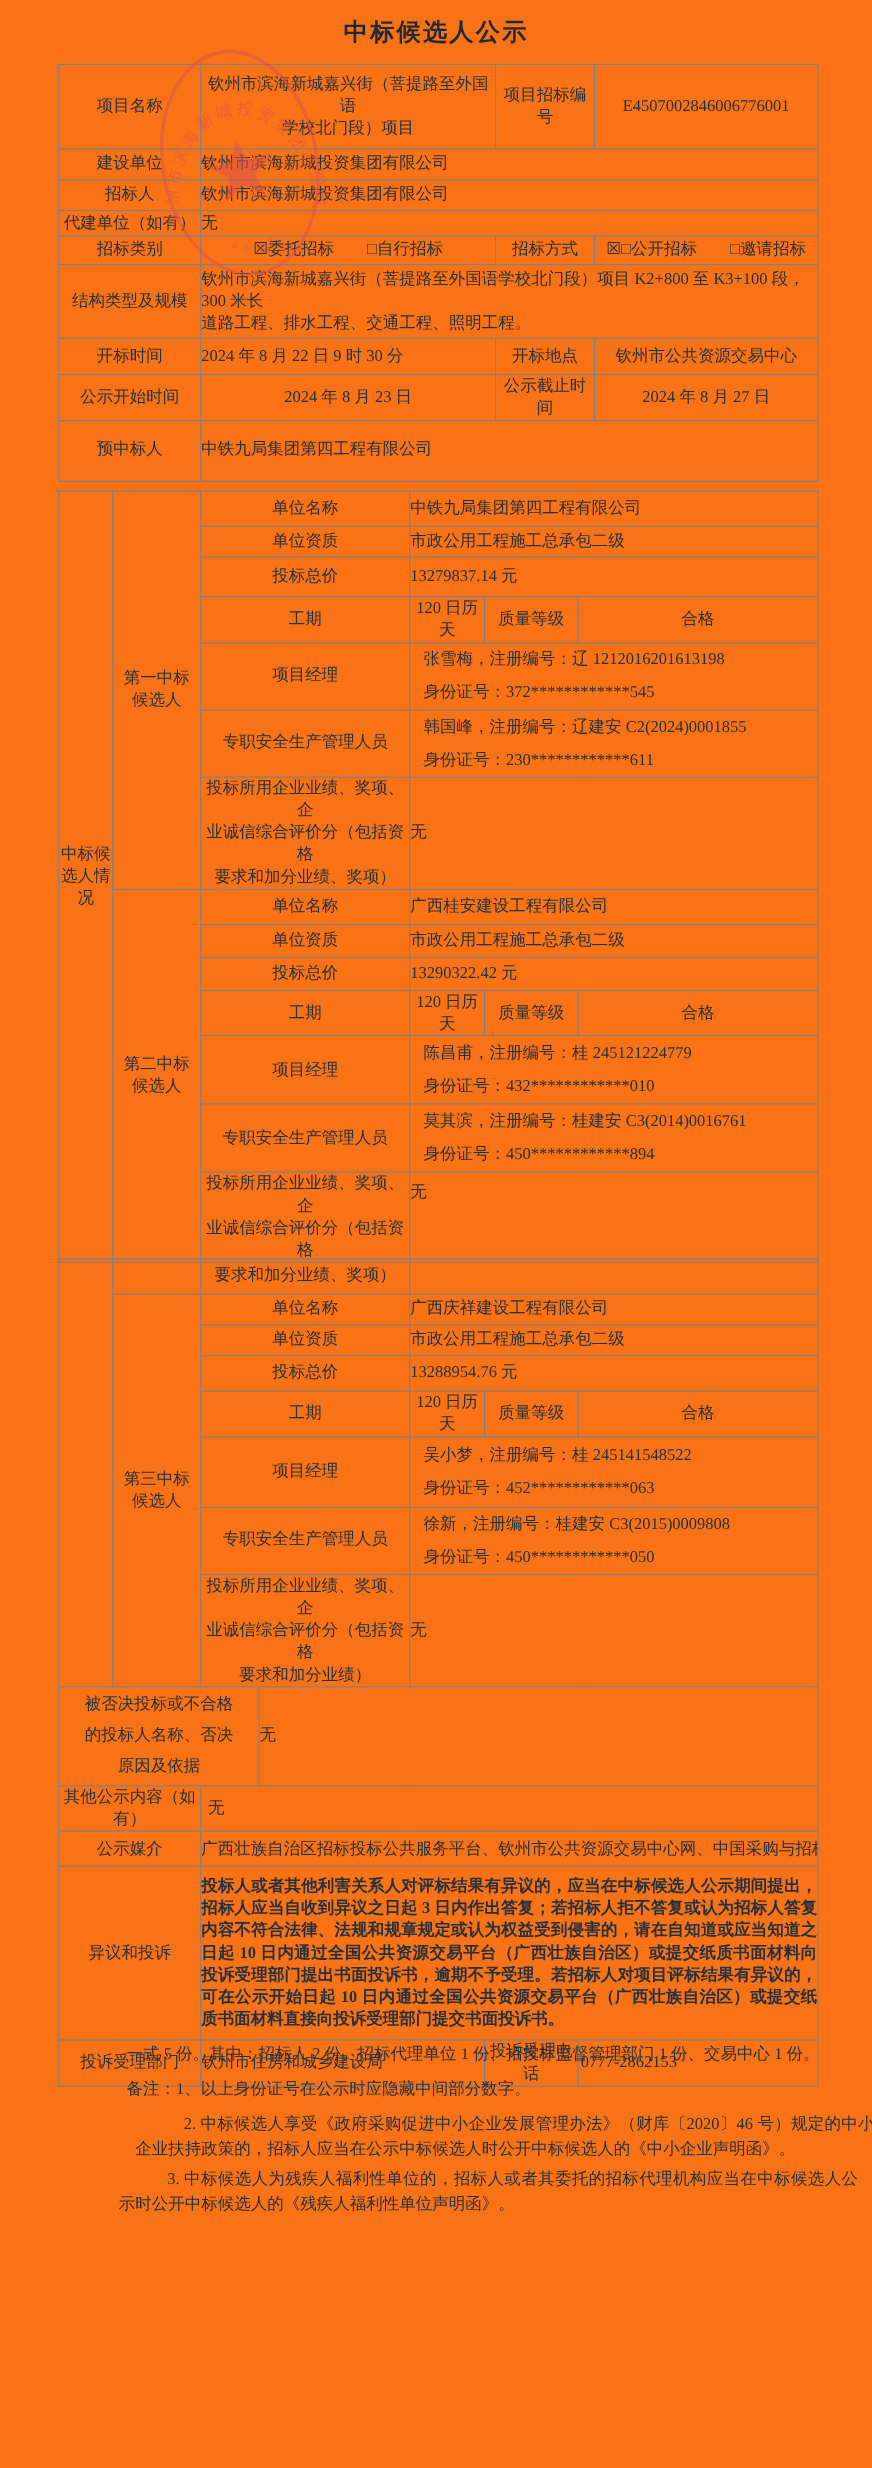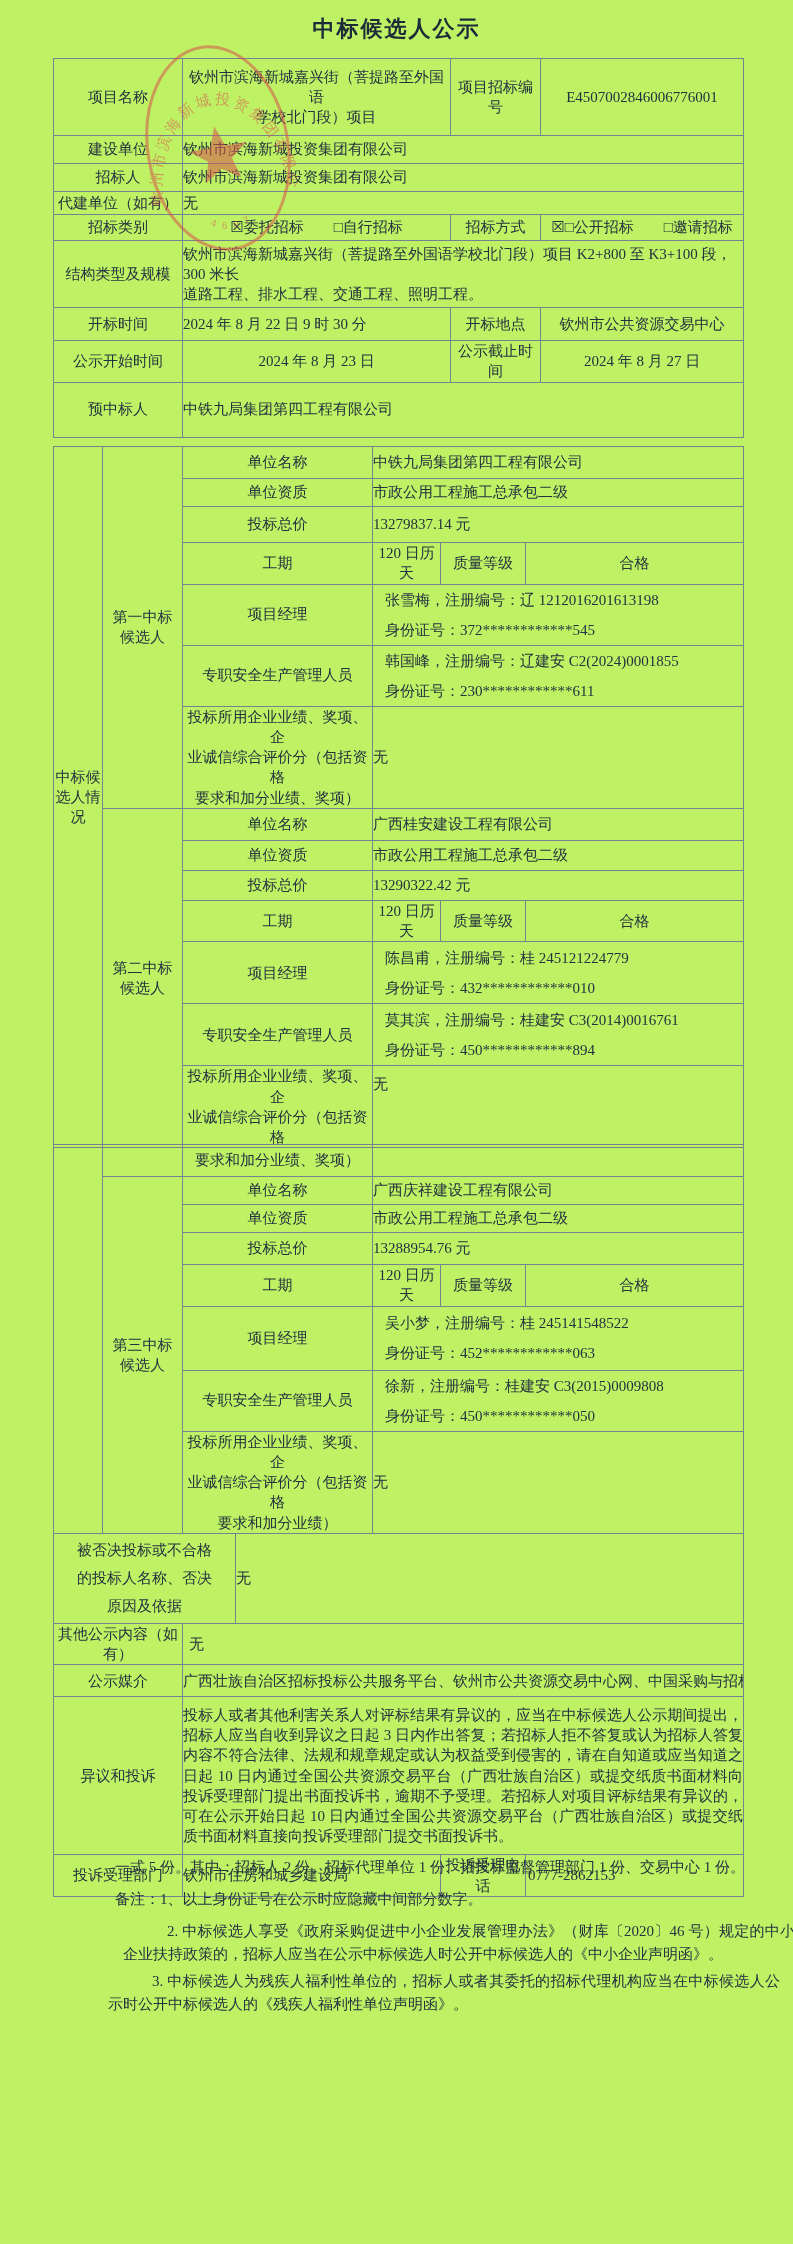--- a/index.html
+++ b/index.html
@@ -1,17 +1,17 @@
 <!DOCTYPE html>
 <html><head>
 <meta charset="utf-8">
 <style>
   html,body { margin:0; padding:0; background:#ffffff; }
   #page {
-    position:relative; width:793px; height:2244px; background:#bef264;
+    position:relative; width:793px; height:2244px; background:#f97316;
     font-family:"Liberation Serif", serif; color:#24313f; overflow:hidden;
   }
   #doc-title {
     position:absolute; left:0; right:0; top:14px; text-align:center;
     font-size:22px; font-weight:700; letter-spacing:2px; color:#1d2a38;
     font-family:"Liberation Sans", sans-serif;
   }
   table.tbl {
     position:absolute; left:53px; width:690px;
     border-collapse:collapse; table-layout:fixed;
@@ -27,21 +27,21 @@
   .pname { text-align:center; line-height:30px; }
   .struct{ padding:0 8px; font-size:14px; line-height:27px; }
   .sm    { font-size:14px; }
   .xs    { font-size:13.5px; }
   .vsec  { line-height:34px; text-align:center; }
   .rank  { line-height:37px; text-align:center; }
   .perf  { line-height:27px; text-align:center; font-size:14.5px; }
   .perf2 { line-height:26px; }
   .two-line div { line-height:30px; padding-left:12px; }
   .media { font-size:14.2px; white-space:nowrap; padding-left:8px; }
-  .objection { padding:6px 10px 0 10px; line-height:26px; text-align:justify; vertical-align:top; }
+  .objection { padding:6px 10px 0 10px; line-height:26px; text-align:justify; vertical-align:top;font-weight:bold; }
   .fn { position:absolute; font-size:15px; color:#24313f;margin-left:33px; }
   .para { line-height:23px; text-align:justify; }
   #stamp { position:absolute; left:138px; top:38px; opacity:.55; pointer-events:none; }
 </style>
 </head>
 <body>
 
 <div id="page">
 
   <div id="doc-title">中标候选人公示</div>

